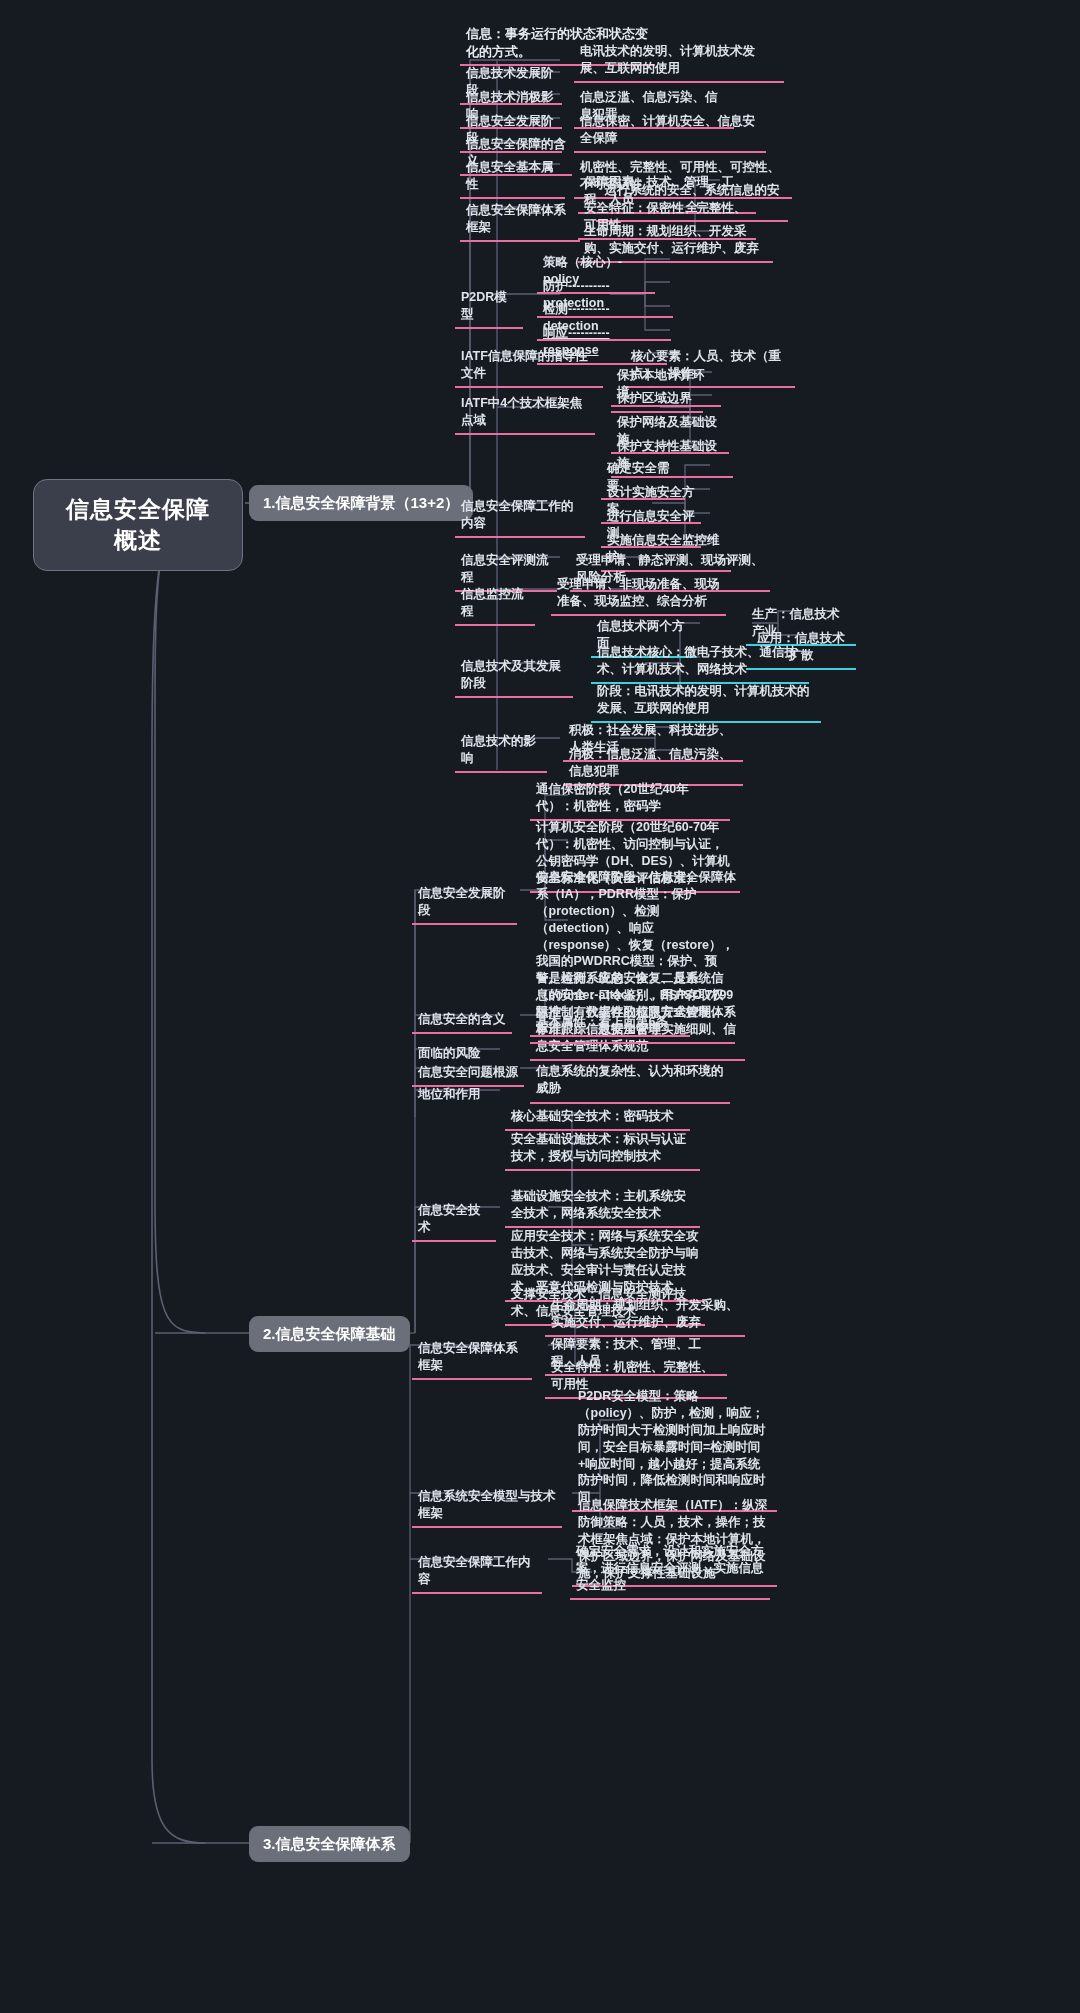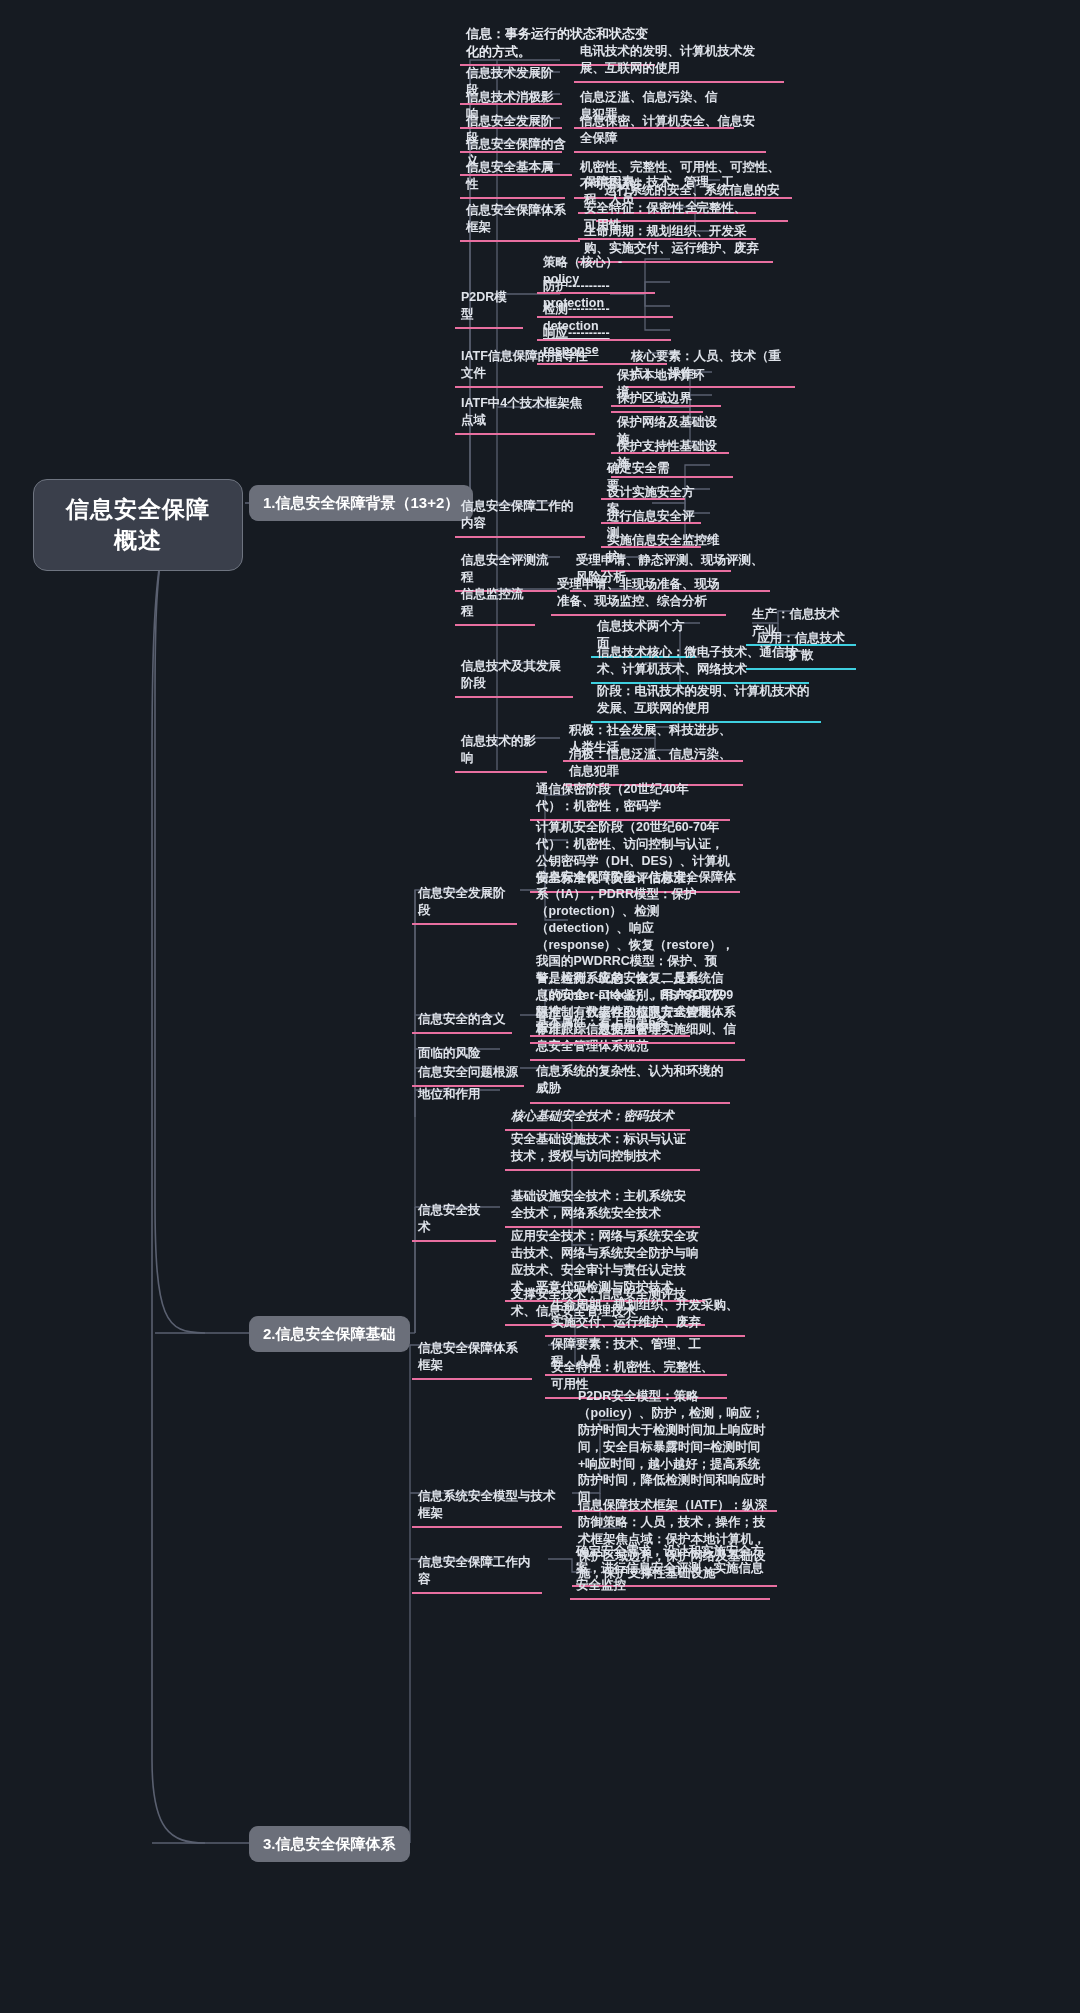--- a/index.html
+++ b/index.html
@@ -255,21 +255,21 @@
   <div class="node leaf" style="left:530px;top:1011px;width:160px;">基本属性：看上面第6条</div>
 
   <div class="node leaf plain" style="left:412px;top:1042px;width:80px;">面临的风险</div>
 
   <div class="node leaf" style="left:412px;top:1061px;width:112px;">信息安全问题根源</div>
   <div class="node leaf" style="left:530px;top:1061px;width:200px;font-family:Liberation Mono, monospace;">信息系统的复杂性、认为和环境的威胁</div>
 
   <div class="node leaf plain" style="left:412px;top:1083px;width:80px;">地位和作用</div>
 
   <div class="node leaf" style="left:412px;top:1199px;width:84px;">信息安全技术</div>
-  <div class="node leaf" style="left:505px;top:1105px;width:185px;font-style:italic;">核心基础安全技术：密码技术</div>
+  <div class="node leaf" style="left:505px;top:1105px;width:185px;">核心基础安全技术：密码技术</div>
   <div class="node leaf" style="left:505px;top:1128px;width:195px;">安全基础设施技术：标识与认证技术，授权与访问控制技术</div>
   <div class="node leaf" style="left:505px;top:1185px;width:195px;">基础设施安全技术：主机系统安全技术，网络系统安全技术</div>
   <div class="node leaf" style="left:505px;top:1225px;width:200px;">应用安全技术：网络与系统安全攻击技术、网络与系统安全防护与响应技术、安全审计与责任认定技术、恶意代码检测与防护技术</div>
   <div class="node leaf" style="left:505px;top:1283px;width:200px;">支撑安全技术：信息安全测评技术、信息安全管理技术</div>
 
   <div class="node leaf" style="left:412px;top:1337px;width:120px;">信息安全保障体系框架</div>
   <div class="node leaf" style="left:545px;top:1294px;width:200px;">生命周期：规划组织、开发采购、实施交付、运行维护、废弃</div>
   <div class="node leaf" style="left:545px;top:1333px;width:182px;">保障要素：技术、管理、工程、人员</div>
   <div class="node leaf" style="left:545px;top:1356px;width:182px;">安全特性：机密性、完整性、可用性</div>
 

